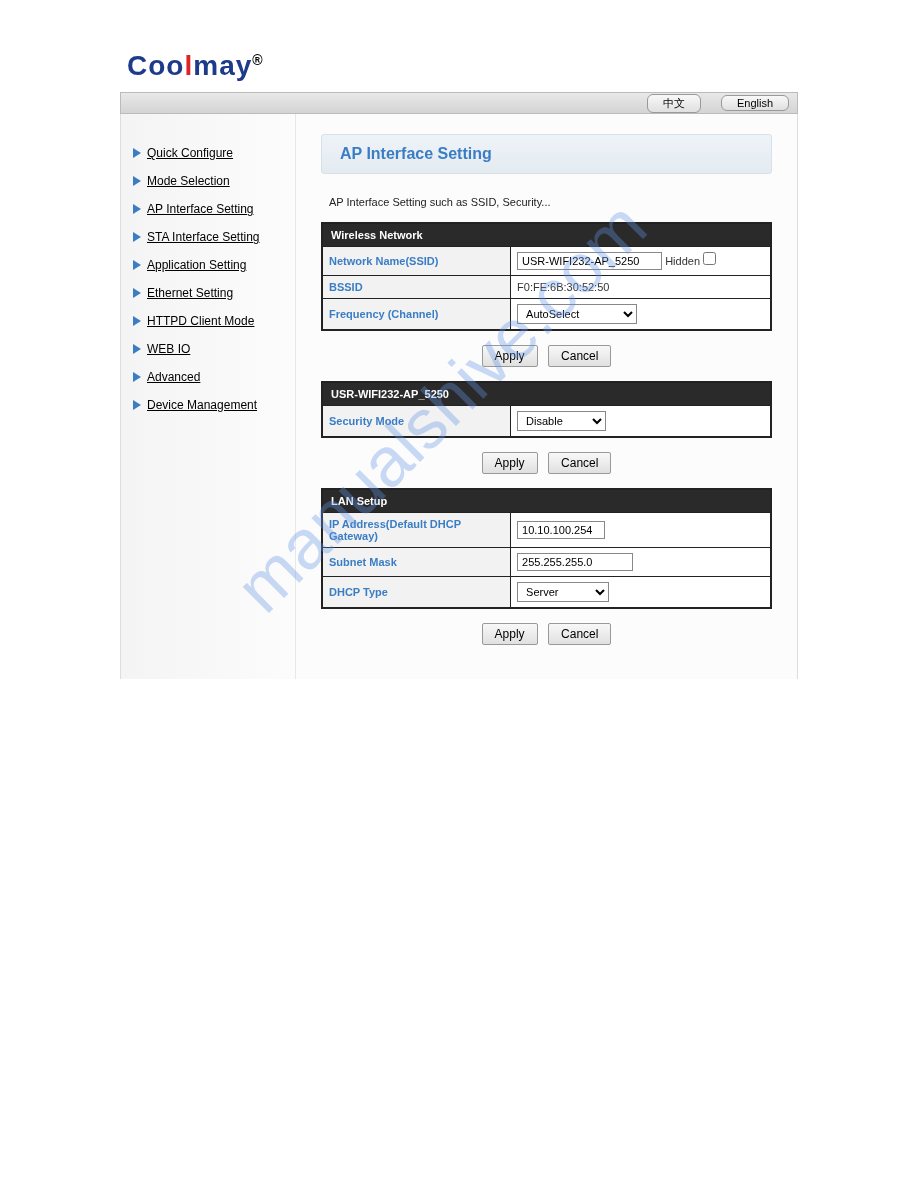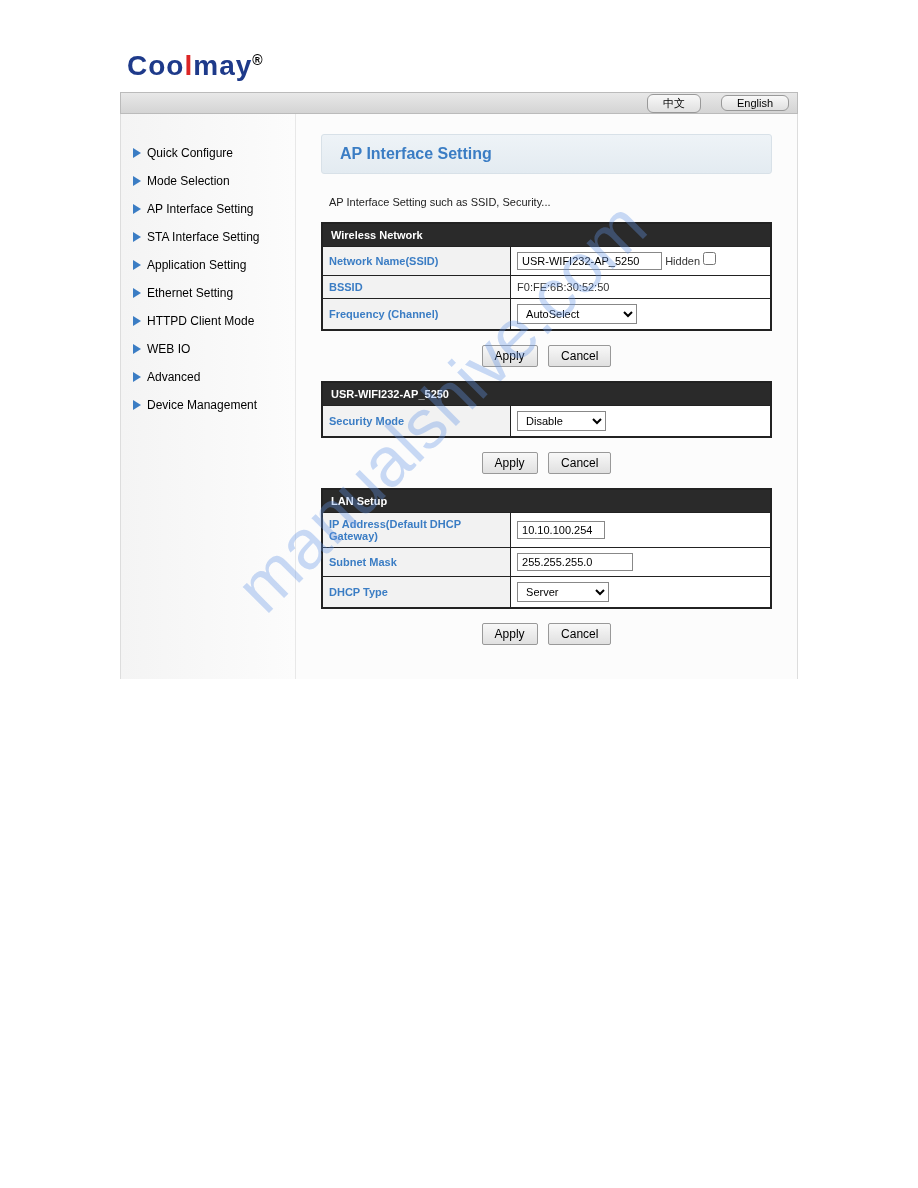--- a/index.html
+++ b/index.html
@@ -72,20 +72,21 @@
     }
     .sidebar-item .arrow {
       width: 0; height: 0;
       border-top: 5px solid transparent;
       border-bottom: 5px solid transparent;
       border-left: 8px solid #3b7dc4;
       flex-shrink: 0;
     }
     .sidebar-item a {
       color: #000;
+      text-decoration: underline;
     }
     .main {
       flex: 1;
       padding: 20px 25px;
     }
     .page-title-box {
       background: linear-gradient(#eef3f7, #e3ebf1);
       border: 1px solid #d8e1e8;
       border-radius: 3px;
       padding: 10px 18px;

